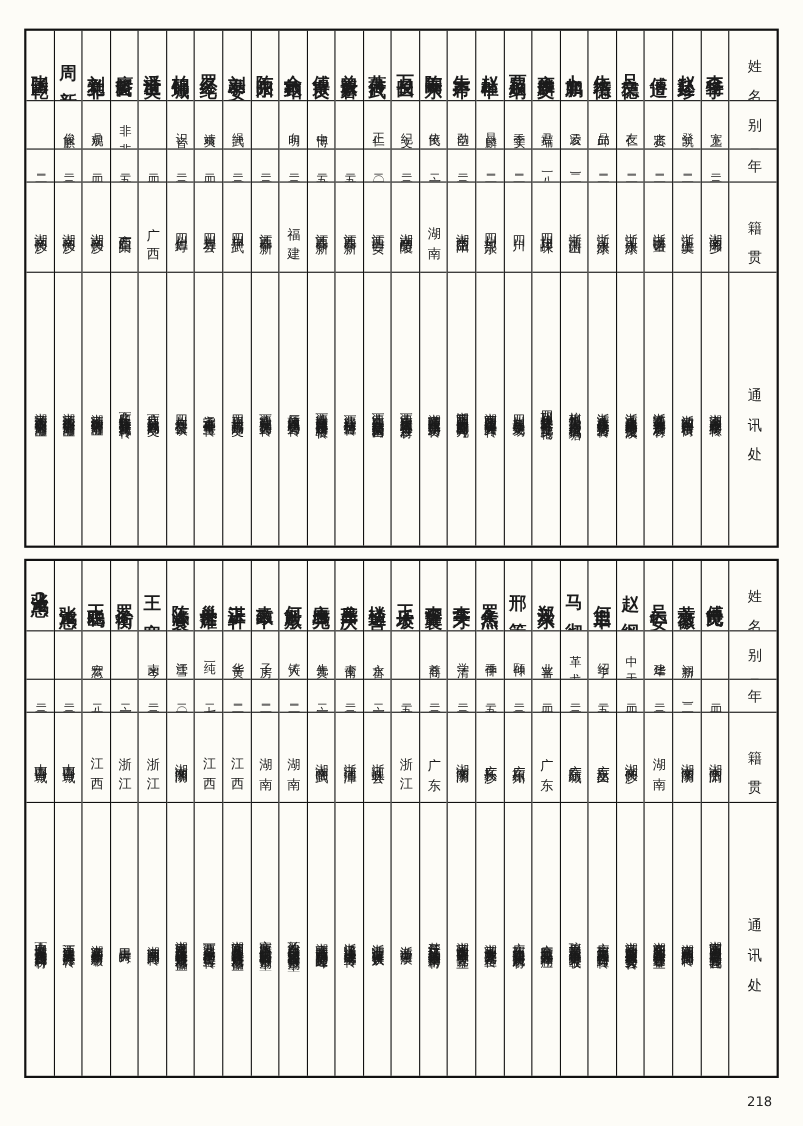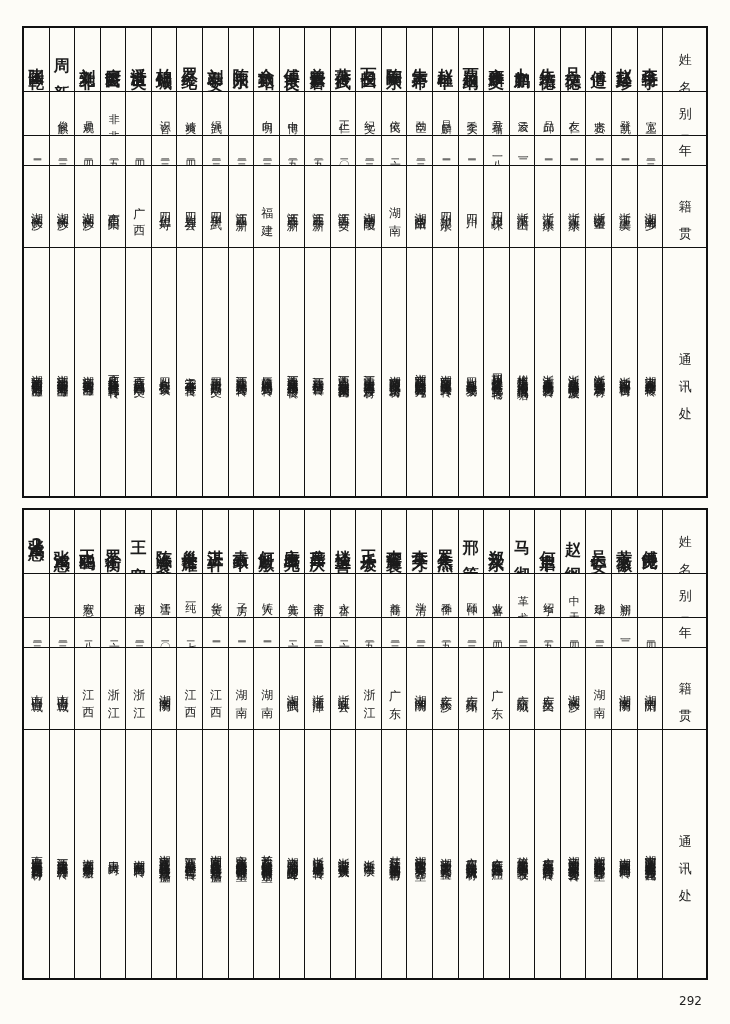--- a/index.html
+++ b/index.html
@@ -1006,14 +1006,14 @@
           <div class="cell r-native">
             <span class="vtext hdr-txt">籍 贯</span>
           </div>
           <div class="cell r-addr">
             <span class="vtext hdr-txt">通 讯 处</span>
           </div>
         </div>
       </div>
   </div>
 
-  <div class="page-num">292</div>
+  <div class="page-num">218</div>
 </div>
 
 </body></html>

